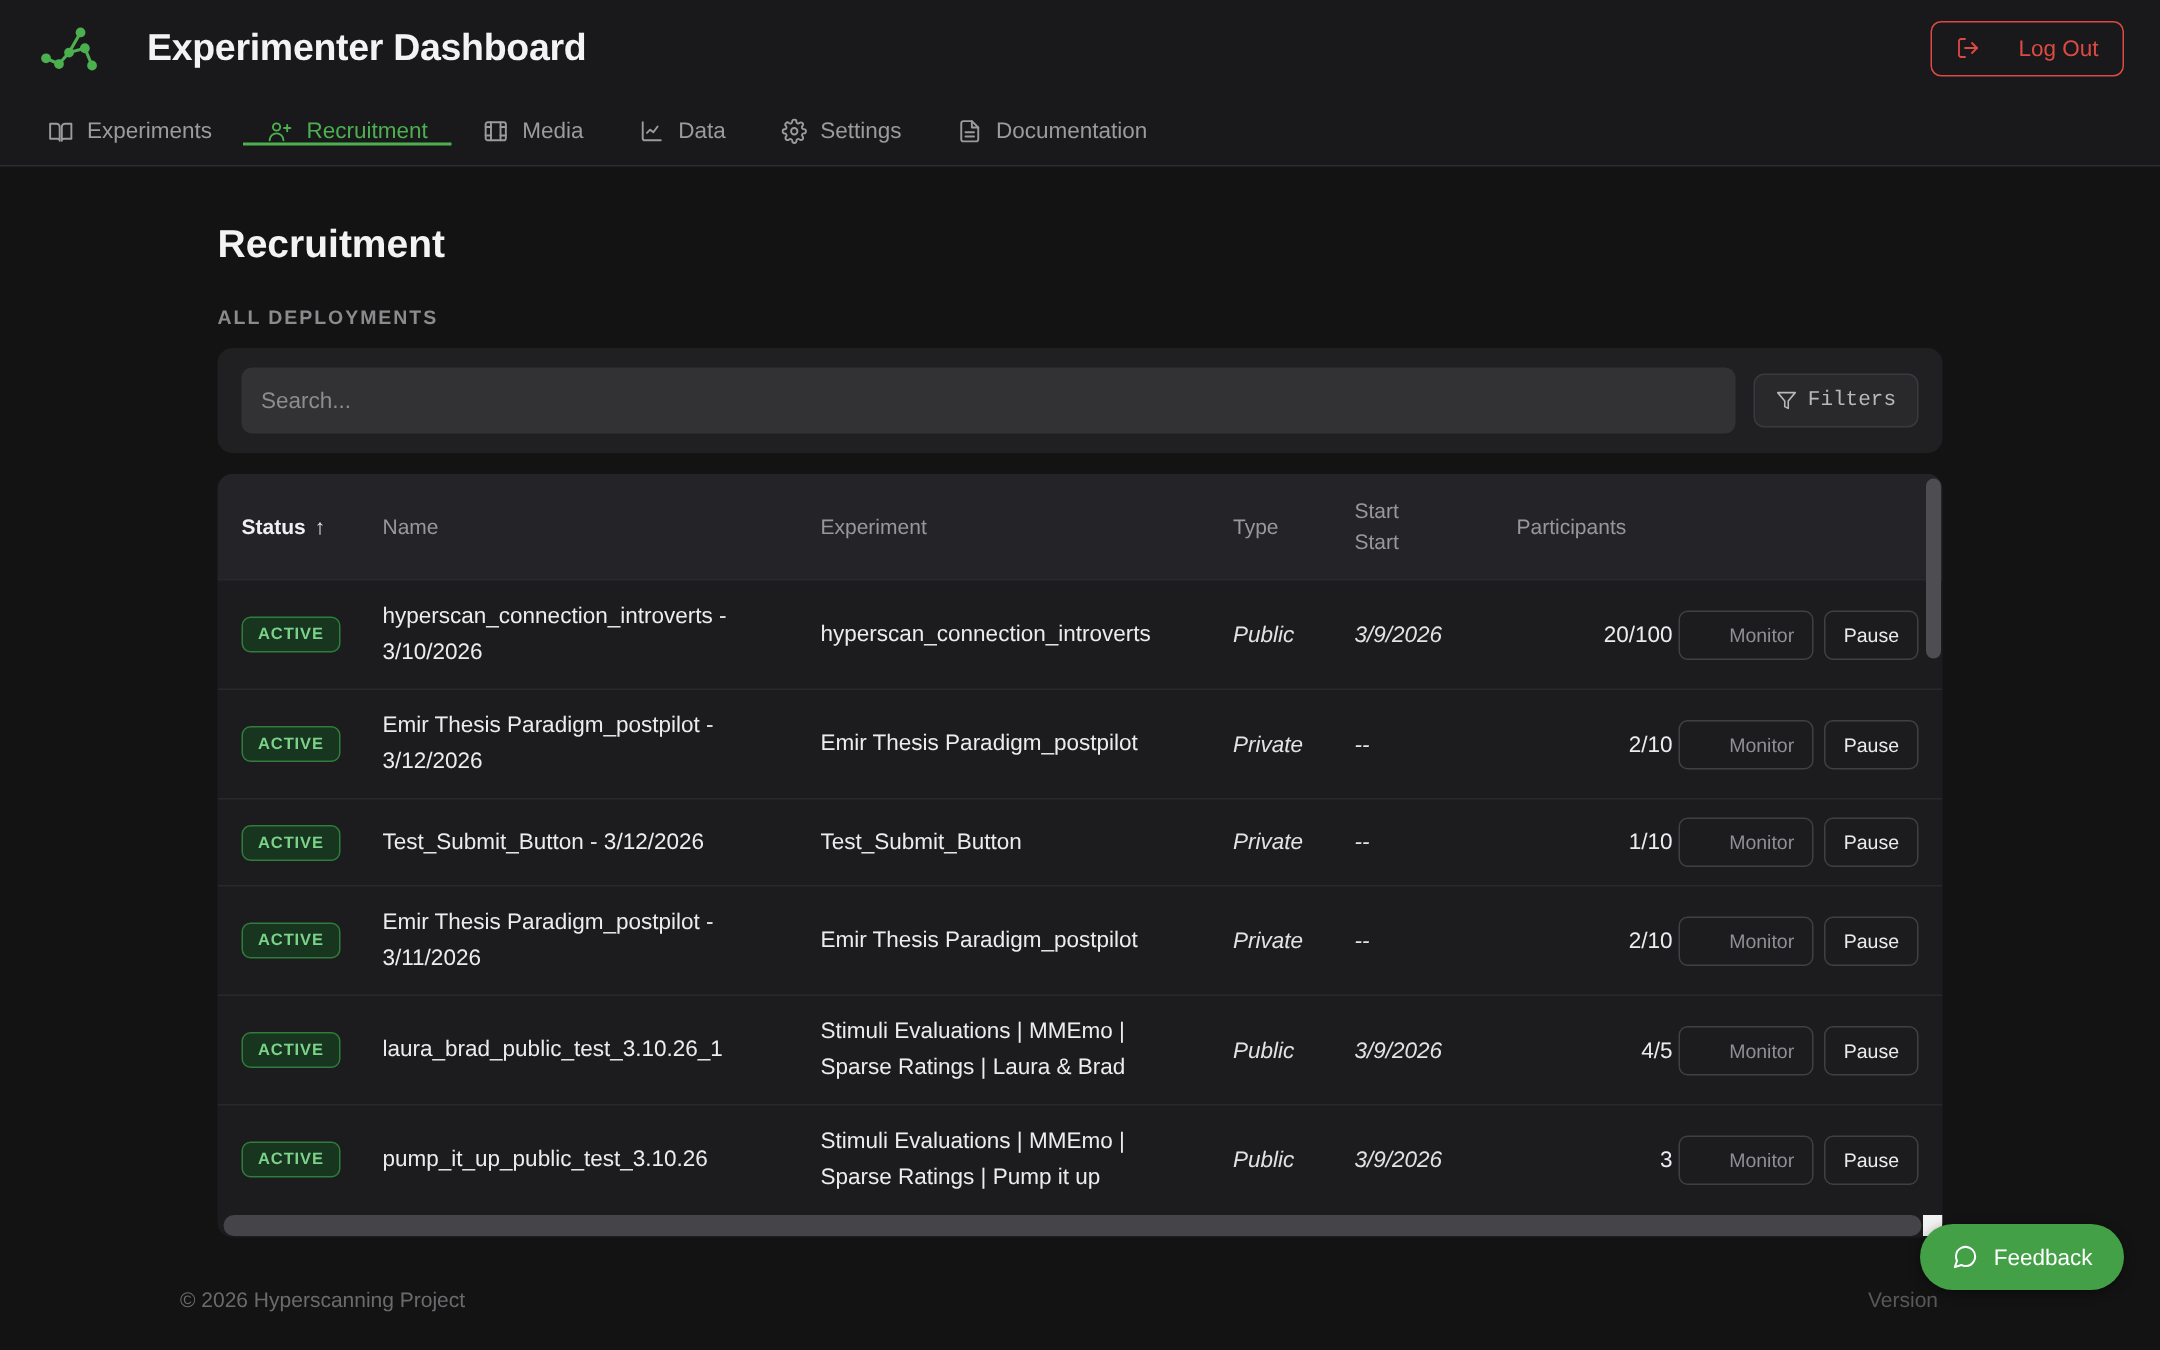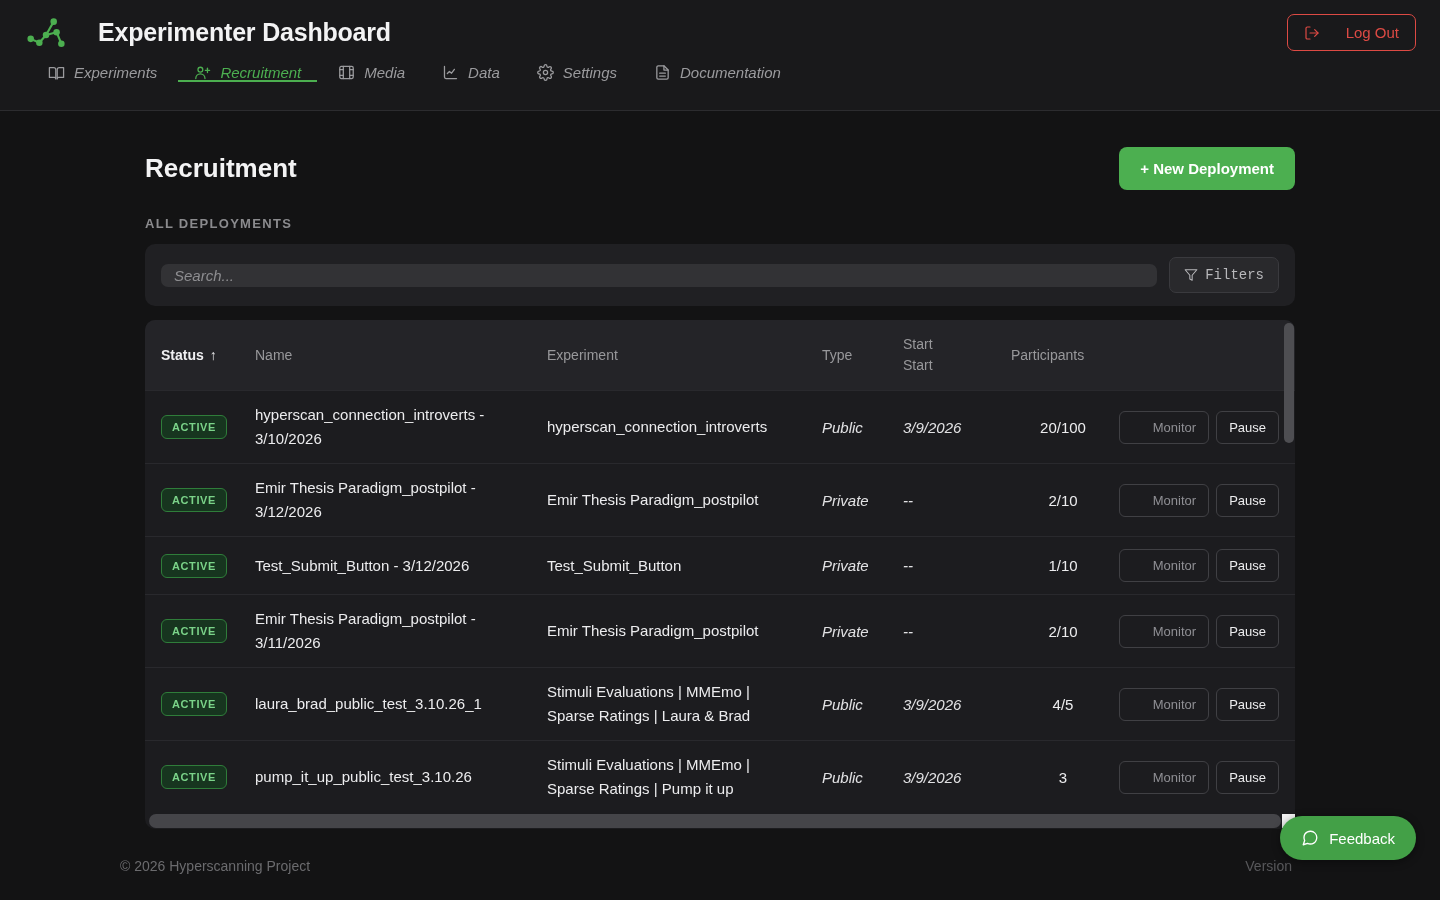--- a/index.html
+++ b/index.html
@@ -14,33 +14,33 @@
   .icon svg { width:100%; height:100%; display:block; }
 
   
   .app-header {
     height:64px; background:var(--header_bg,#19191b);
     display:flex; align-items:center; padding:0 24px; flex:0 0 auto;
   }
   .logo { width:46px; height:38px; margin-right:28px; }
   .app-title { font-size:25px; font-weight:bold; color:#f3f3f4; letter-spacing:-0.2px; }
   .logout-btn {
-    margin-left:auto; display:flex; align-items:flex-end; gap:26px;
+    margin-left:auto; display:flex; align-items:flex-start; gap:26px;
     background:transparent; border:1px solid var(--logout_red,#d84040);
     color:var(--logout_red,#e04a43); font-size:15px;
     padding:9px 16px; border-radius:7px; cursor:pointer;
     font-family:inherit;
   }
   .logout-btn .icon { width:16px; height:16px; }
 
   
   .nav-bar {
     height:47px; background:var(--header_bg,#19191b);
     border-bottom:1px solid #2c2c2f;
-    display:flex; align-items:flex-start; padding:0 32px; flex:0 0 auto;font-style:italic;
+    display:flex; align-items:center; padding:0 16px; flex:0 0 auto;
   }
   .nav-item {
     display:flex; align-items:center; gap:9px; padding:0 16px; margin-right:5px;
     color:#9b9b9e; font-size:15px; cursor:pointer; position:relative;
   }
   .nav-item.active { color:var(--accent_green,#4caf50); }
   .nav-item.active::after {
     content:""; position:absolute; left:0; right:0; bottom:-1px; height:2px;
     background:var(--accent_green,#4caf50);
   }
@@ -57,23 +57,23 @@
   .section-label {
     margin-top:26px; font-size:13px; font-weight:600; letter-spacing:1.3px;
     color:#8b8b8e; text-transform:uppercase;
   }
 
   .toolbar-card {
     margin-top:13px; background:var(--card_bg,#202023); border-radius:10px;
     padding:13px 16px; display:flex; align-items:center; gap:12px;
   }
   .search-input {
-    flex:1 1 auto; height:23px; background:var(--input_bg,#323235);
+    flex:1 1 auto; height:44px; background:var(--input_bg,#323235);
     border:none; border-radius:7px; color:#e0e0e2; font-size:15px;
-    padding:0 13px; font-family:inherit; outline:none;font-style:italic;
+    padding:0 13px; font-family:inherit; outline:none;
   }
   .search-input::placeholder { color:#8d8d90; }
   .filters-btn {
     display:flex; align-items:center; gap:7px;
     background:#29292c; border:1px solid #3a3a3e; border-radius:7px;
     color:#b8b8bb; font-size:14px; padding:9px 14px; cursor:pointer; font-family:Liberation Mono, monospace;
   }
   .filters-btn .icon { width:14px; height:14px; }
 
   
@@ -89,21 +89,21 @@
   .thead {
     background:#242428; color:#98989b; font-size:14px; min-height:70px;
   }
   .thead .th { padding:10px 0; }
   .th-status { color:#f0f0f2; font-weight:bold; display:flex; gap:6px; align-items:center; }
   .sort-arrow { color:#e8e8ea; font-size:14px; }
   .th-date { padding-right:56px !important; line-height:21px; }
   .tbody .trow { border-top:1px solid #29292d; min-height:56px; padding-top:12px; padding-bottom:12px; font-size:15px; }
   .cell-name, .cell-exp { padding-right:34px; line-height:24px; color:#ececee; }
   .cell-type, .cell-date { color:#e2e2e4;font-style:italic; }
-  .cell-part { text-align:center; color:#ececee; }
+  .cell-part { text-align:right; color:#ececee; }
   .status-badge {
     display:inline-block; font-size:11px; font-weight:bold; letter-spacing:0.6px;
     color:var(--badge_text,#7bd389); background:var(--badge_bg,#17351f);
     border:1px solid var(--badge_border,#2f7d3a);
     padding:5px 10px; border-radius:6px;
   }
   .cell-actions { display:flex; justify-content:flex-end; gap:7px; }
   .row-btn {
     border:1px solid #404044; background:transparent; border-radius:6px;
     padding:8px 12px; font-size:13px; cursor:pointer; font-family:inherit;
@@ -237,21 +237,20 @@
           <line x1="8" y1="17" x2="16" y2="17"></line>
         </svg>
       </span>
       <span>Documentation</span>
     </div>
   </nav>
 
 <main class="main">
   <div class="page-header-row">
     <h2 class="page-title">Recruitment</h2>
-    <button class="new-deploy-btn">+ New Deployment</button>
   </div>
 
   <div class="section-label">ALL DEPLOYMENTS</div>
 
   <div class="toolbar-card">
     <input class="search-input" type="text" placeholder="Search..." style="">
     <button class="filters-btn">
       <span class="icon">
           <svg viewBox="0 0 24 24" fill="none" stroke="currentColor" stroke-width="1.8" stroke-linecap="round" stroke-linejoin="round">
             <path d="M22 3H2l8 9.46V19l4 2v-8.54z"></path>

